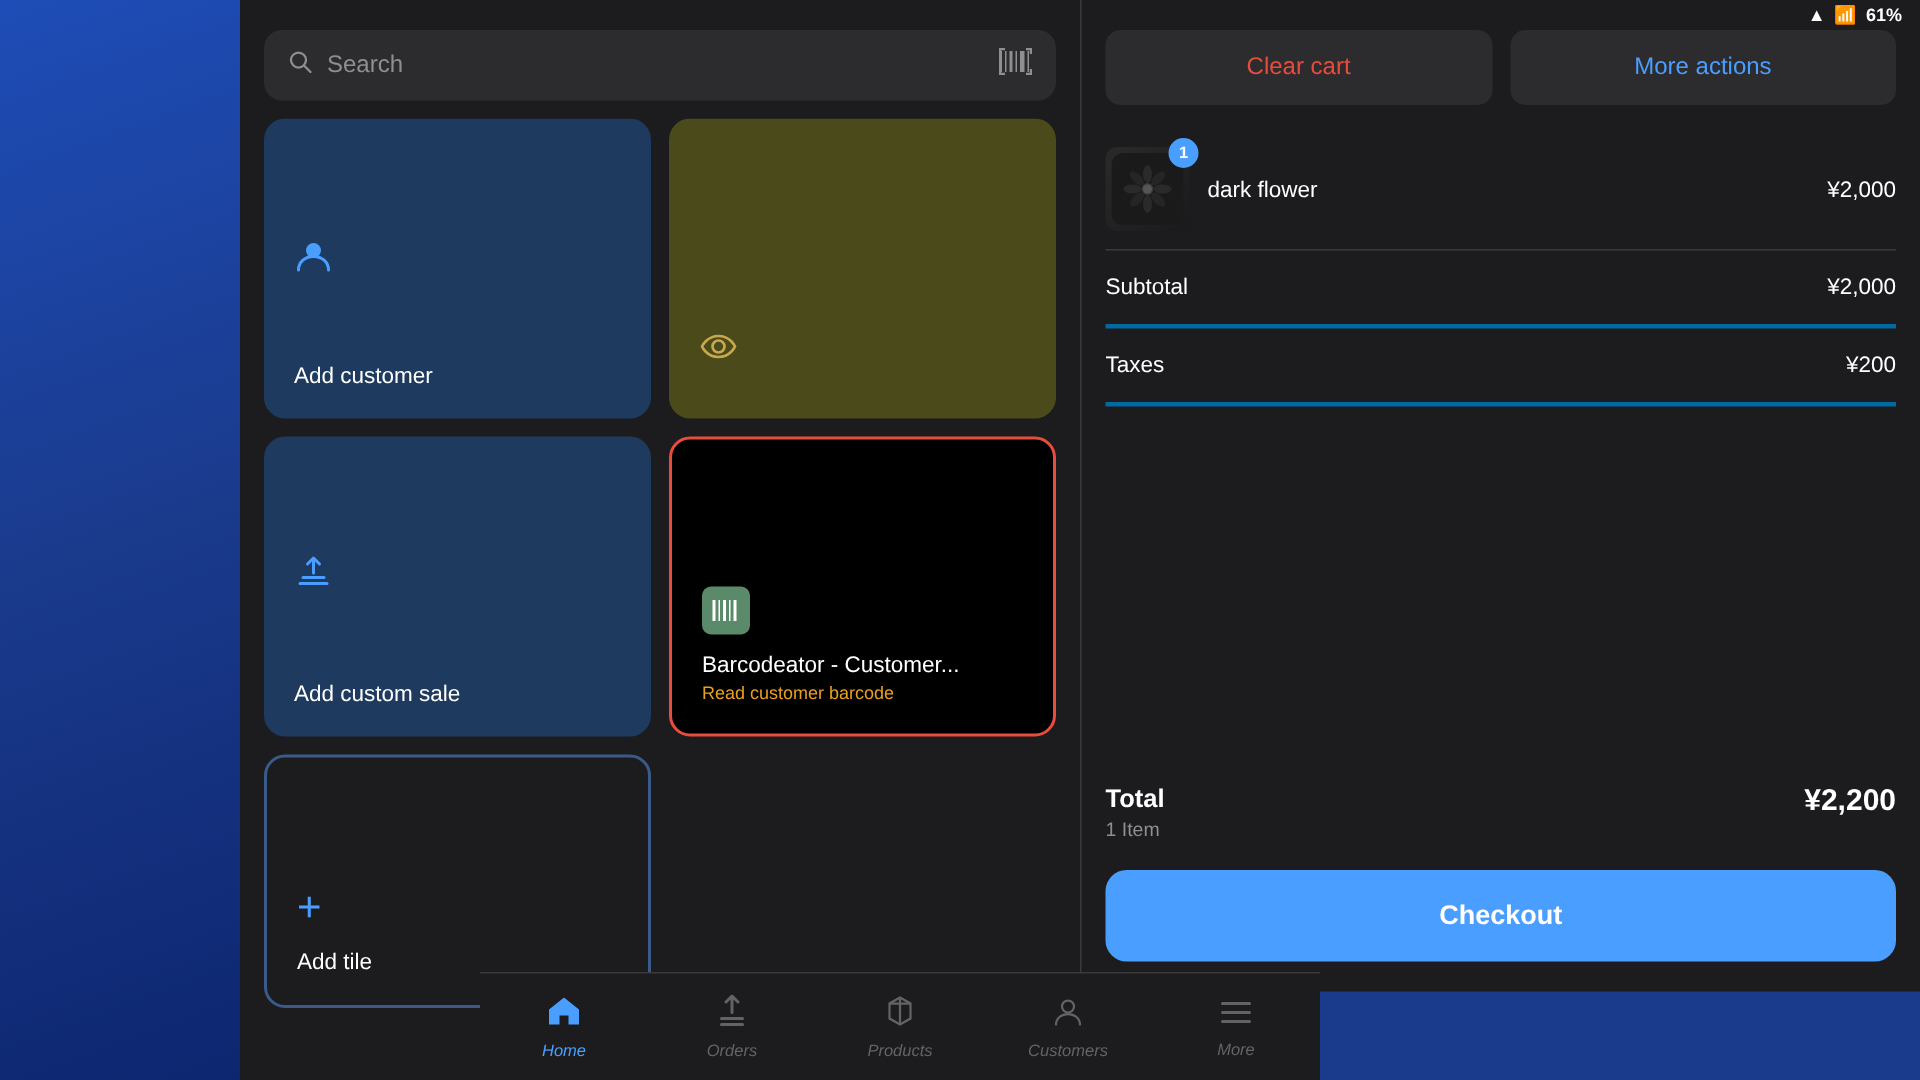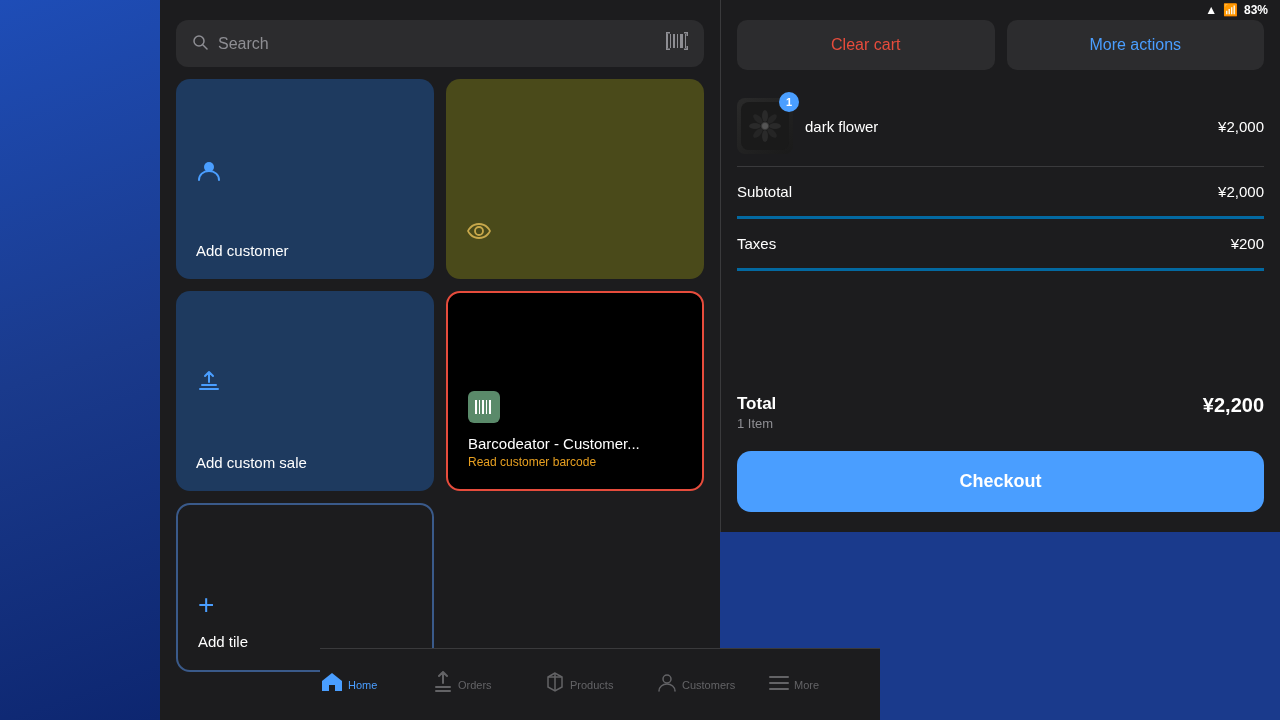--- a/index.html
+++ b/index.html
@@ -198,45 +198,47 @@
       background: #1c1c1e;
       border-top: 1px solid #3a3a3c;
       display: flex;
       align-items: center;
       justify-content: space-around;
       z-index: 10;
     }
 
     .nav-item {
       display: flex;
+      flex-direction: column;
       align-items: center;
       gap: 4px;
       cursor: pointer;
       flex: 1;
+      font-style: italic;
     }
 
     .nav-icon {
       font-size: 22px;
     }
     .nav-icon-active { color: #4a9eff; }
     .nav-icon-inactive { color: #636366; }
 
     .nav-label {
       font-size: 11px;
     }
     .nav-label-active { color: #4a9eff; }
     .nav-label-inactive { color: #636366; }
 
     
     .cart-panel {
       position: absolute;
       left: 720px;
       top: 0;
       width: 560px;
-      height: 532px;
+      height: 661px;
       background: #1c1c1e;
       display: flex;
       flex-direction: column;
       border-left: 1px solid #3a3a3c;
     }
 
     
     .cart-header {
       display: flex;
       gap: 12px;
@@ -393,21 +395,21 @@
       cursor: pointer;
       width: calc(100% - 32px);
     }
   </style>
 </head>
 <body>
 
 <div class="status-bar">
   <span class="status-bar-text">▲</span>
   <span class="status-bar-text">📶</span>
-  <span class="status-bar-text">83%</span>
+  <span class="status-bar-text">61%</span>
 </div>
 
 <div class="sidebar"></div>
 
 <div class="main-content">
 
   <div class="search-bar">
     <span class="search-icon-wrap">
       <svg width="16" height="16" viewBox="0 0 16 16" fill="none">
         <circle cx="7" cy="7" r="5" stroke="#8e8e93" stroke-width="1.5"></circle>

